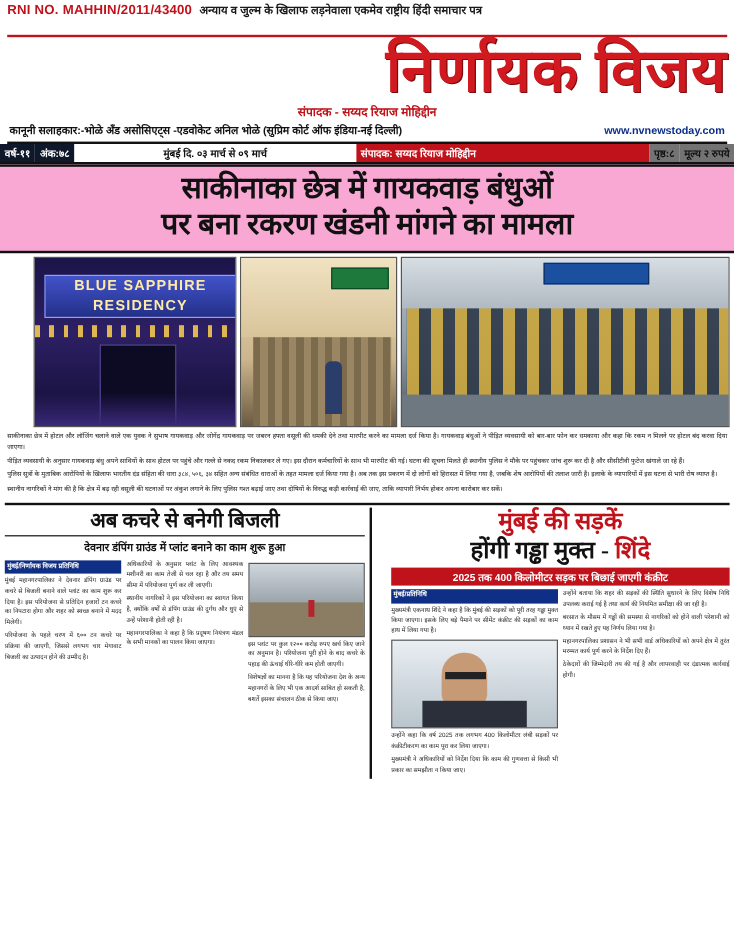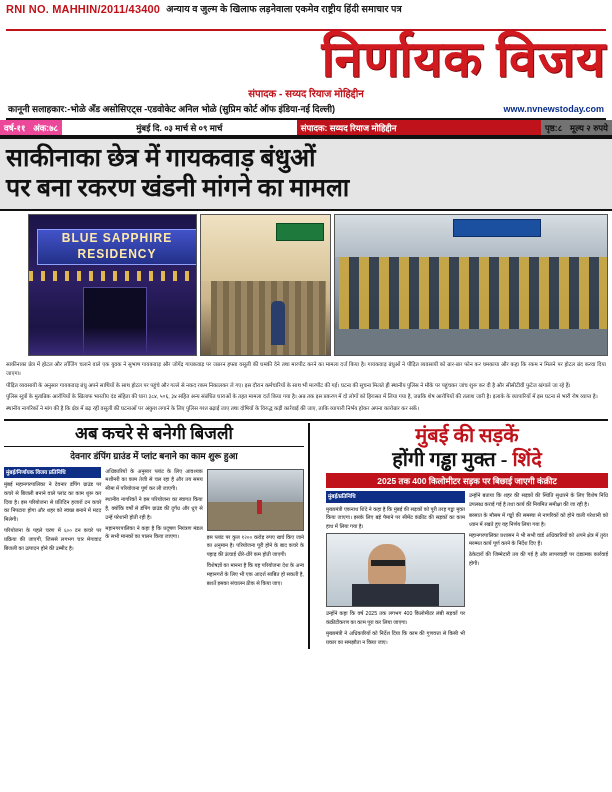--- a/index.html
+++ b/index.html
@@ -35,29 +35,29 @@
     font-size:9px;font-weight:bold;color:#111;
     border-bottom:2px solid #111;padding:2px 2px 3px 2px;
   }
   .legal-line .site{color:#0a2e8a;}
 
   .infobar{
     display:flex;align-items:stretch;font-size:8.5px;font-weight:bold;
     border-bottom:2px solid #111;
   }
   .infobar .cell{padding:2px 4px;white-space:nowrap;}
-  .infobar .blue{background:#ec4899;color:#fff;flex:0 0 auto;}
+  .infobar .blue{background:#0f172a;color:#fff;flex:0 0 auto;}
   .infobar .white{background:#fff;color:#111;flex:1 1 auto;text-align:center;}
   .infobar .red{background:#c0121a;color:#fff;flex:1 1 auto;}
   .infobar .white2{background:#737373;color:#111;flex:0 0 auto;text-align:right;}
 
   
   .banner{
-    background:#e5e5e5;border-top:2px solid #111;border-bottom:2px solid #111;
-    padding:4px 6px 6px 6px;
+    background:#f9a8d4;border-top:2px solid #111;border-bottom:2px solid #111;
+    padding:4px 6px 6px 6px;text-align:center;
   }
   .banner .l1,.banner .l2{
     color:#111;font-weight:bold;font-size:25px;line-height:1.2;
     font-family:"Liberation Serif", serif;
   }
 
   
   .photorow{display:flex;gap:3px;padding:3px 4px 0 4px;}
   .photo{position:relative;overflow:hidden;border:1px solid #555;}
   .p1{width:175px;height:140px;background:linear-gradient(#1b1448,#2d2064 45%,#120d33);margin-left:24px;}

